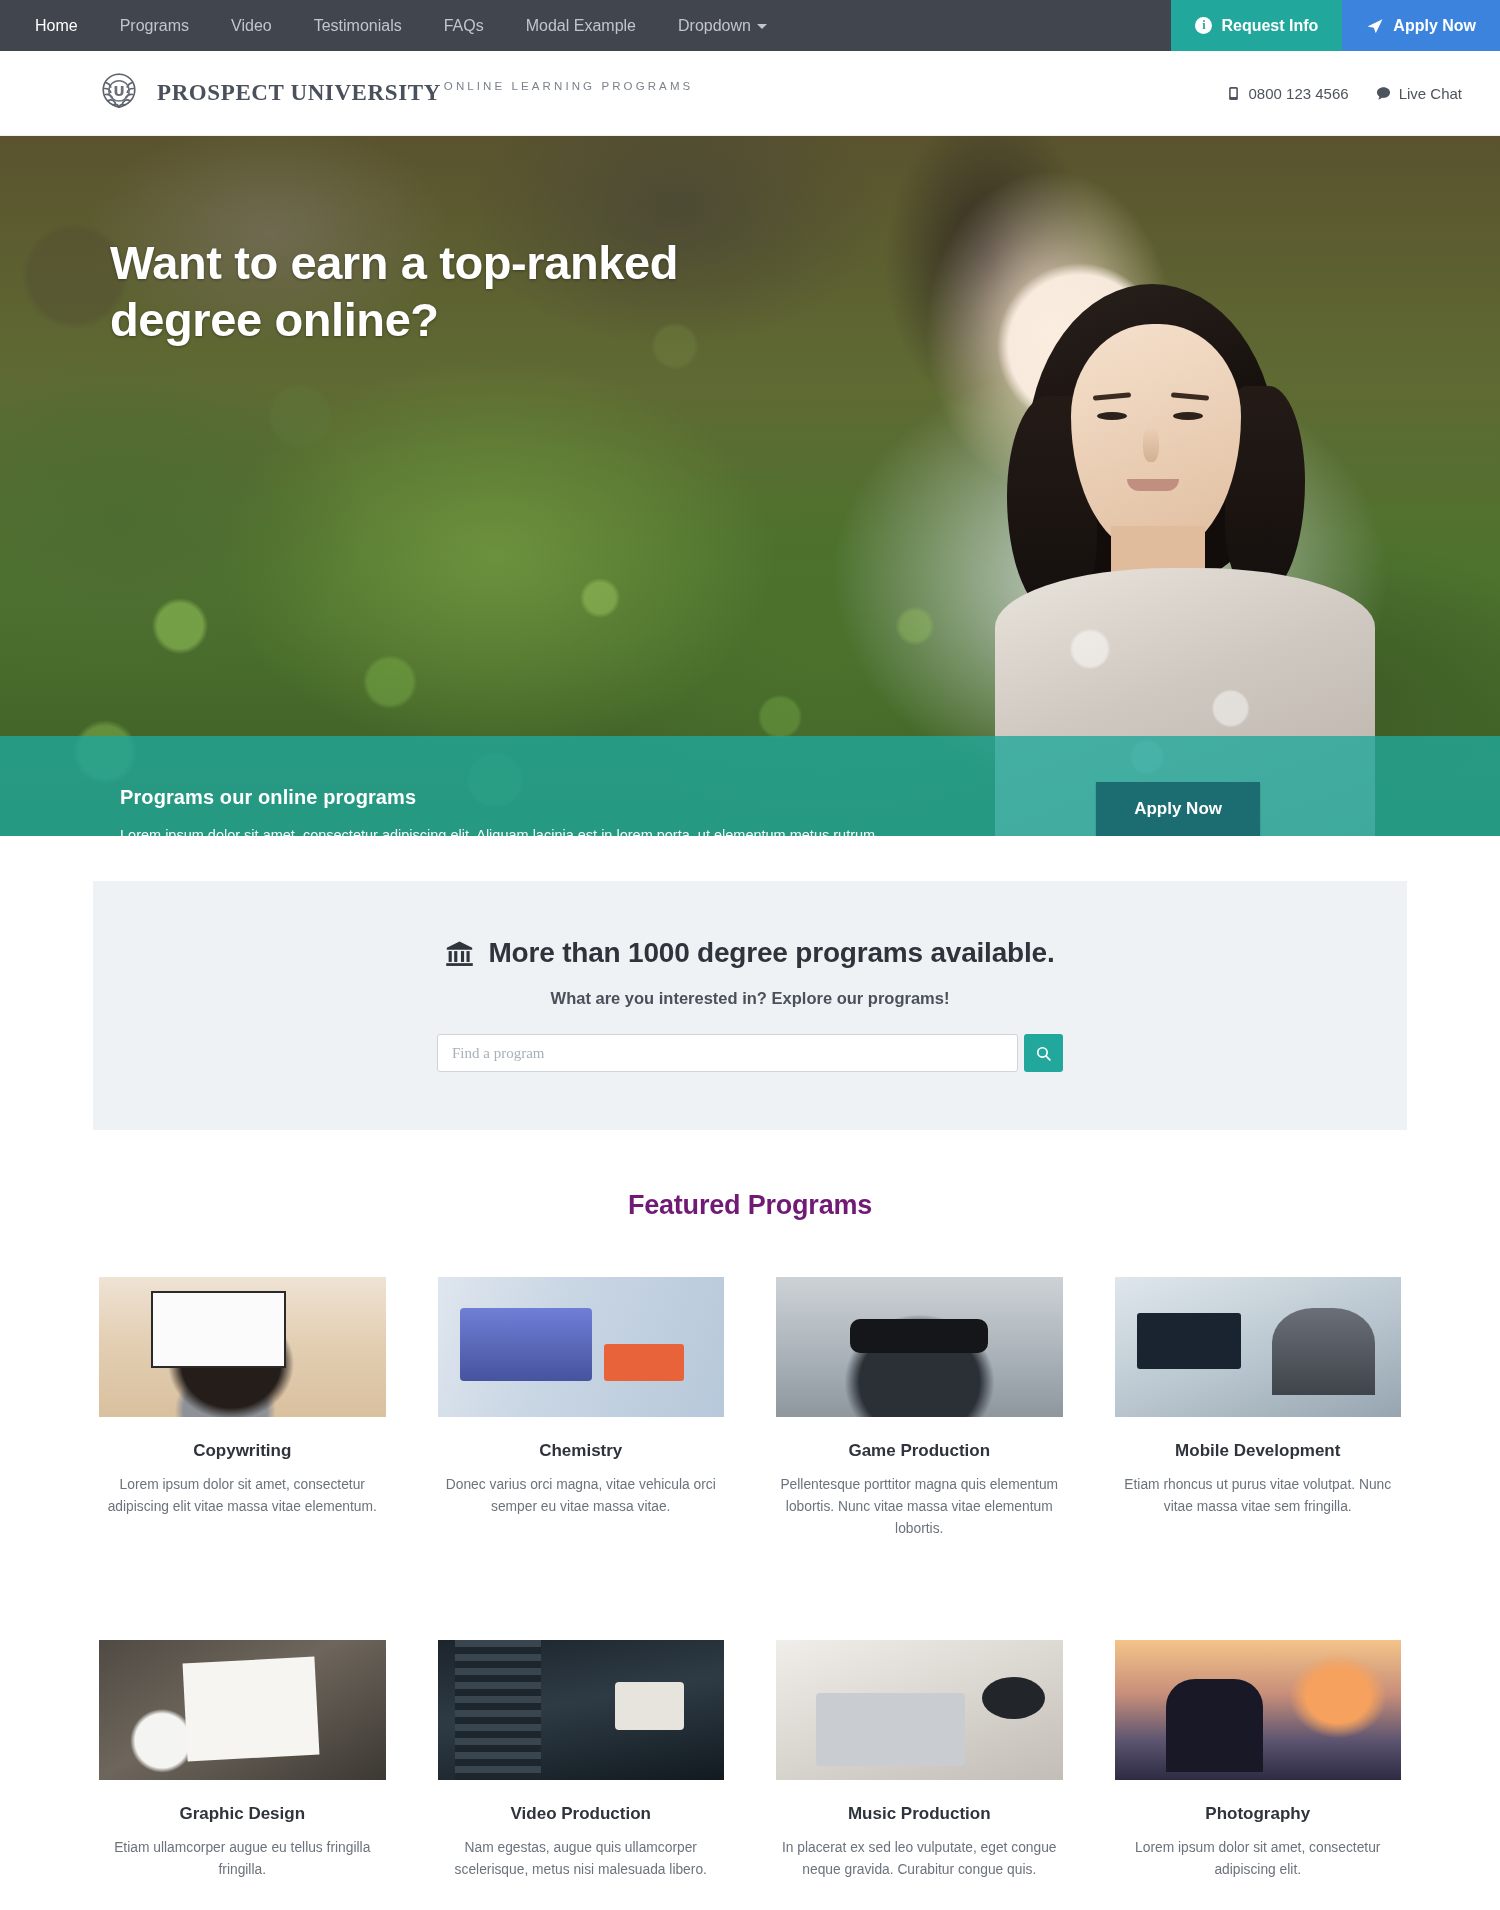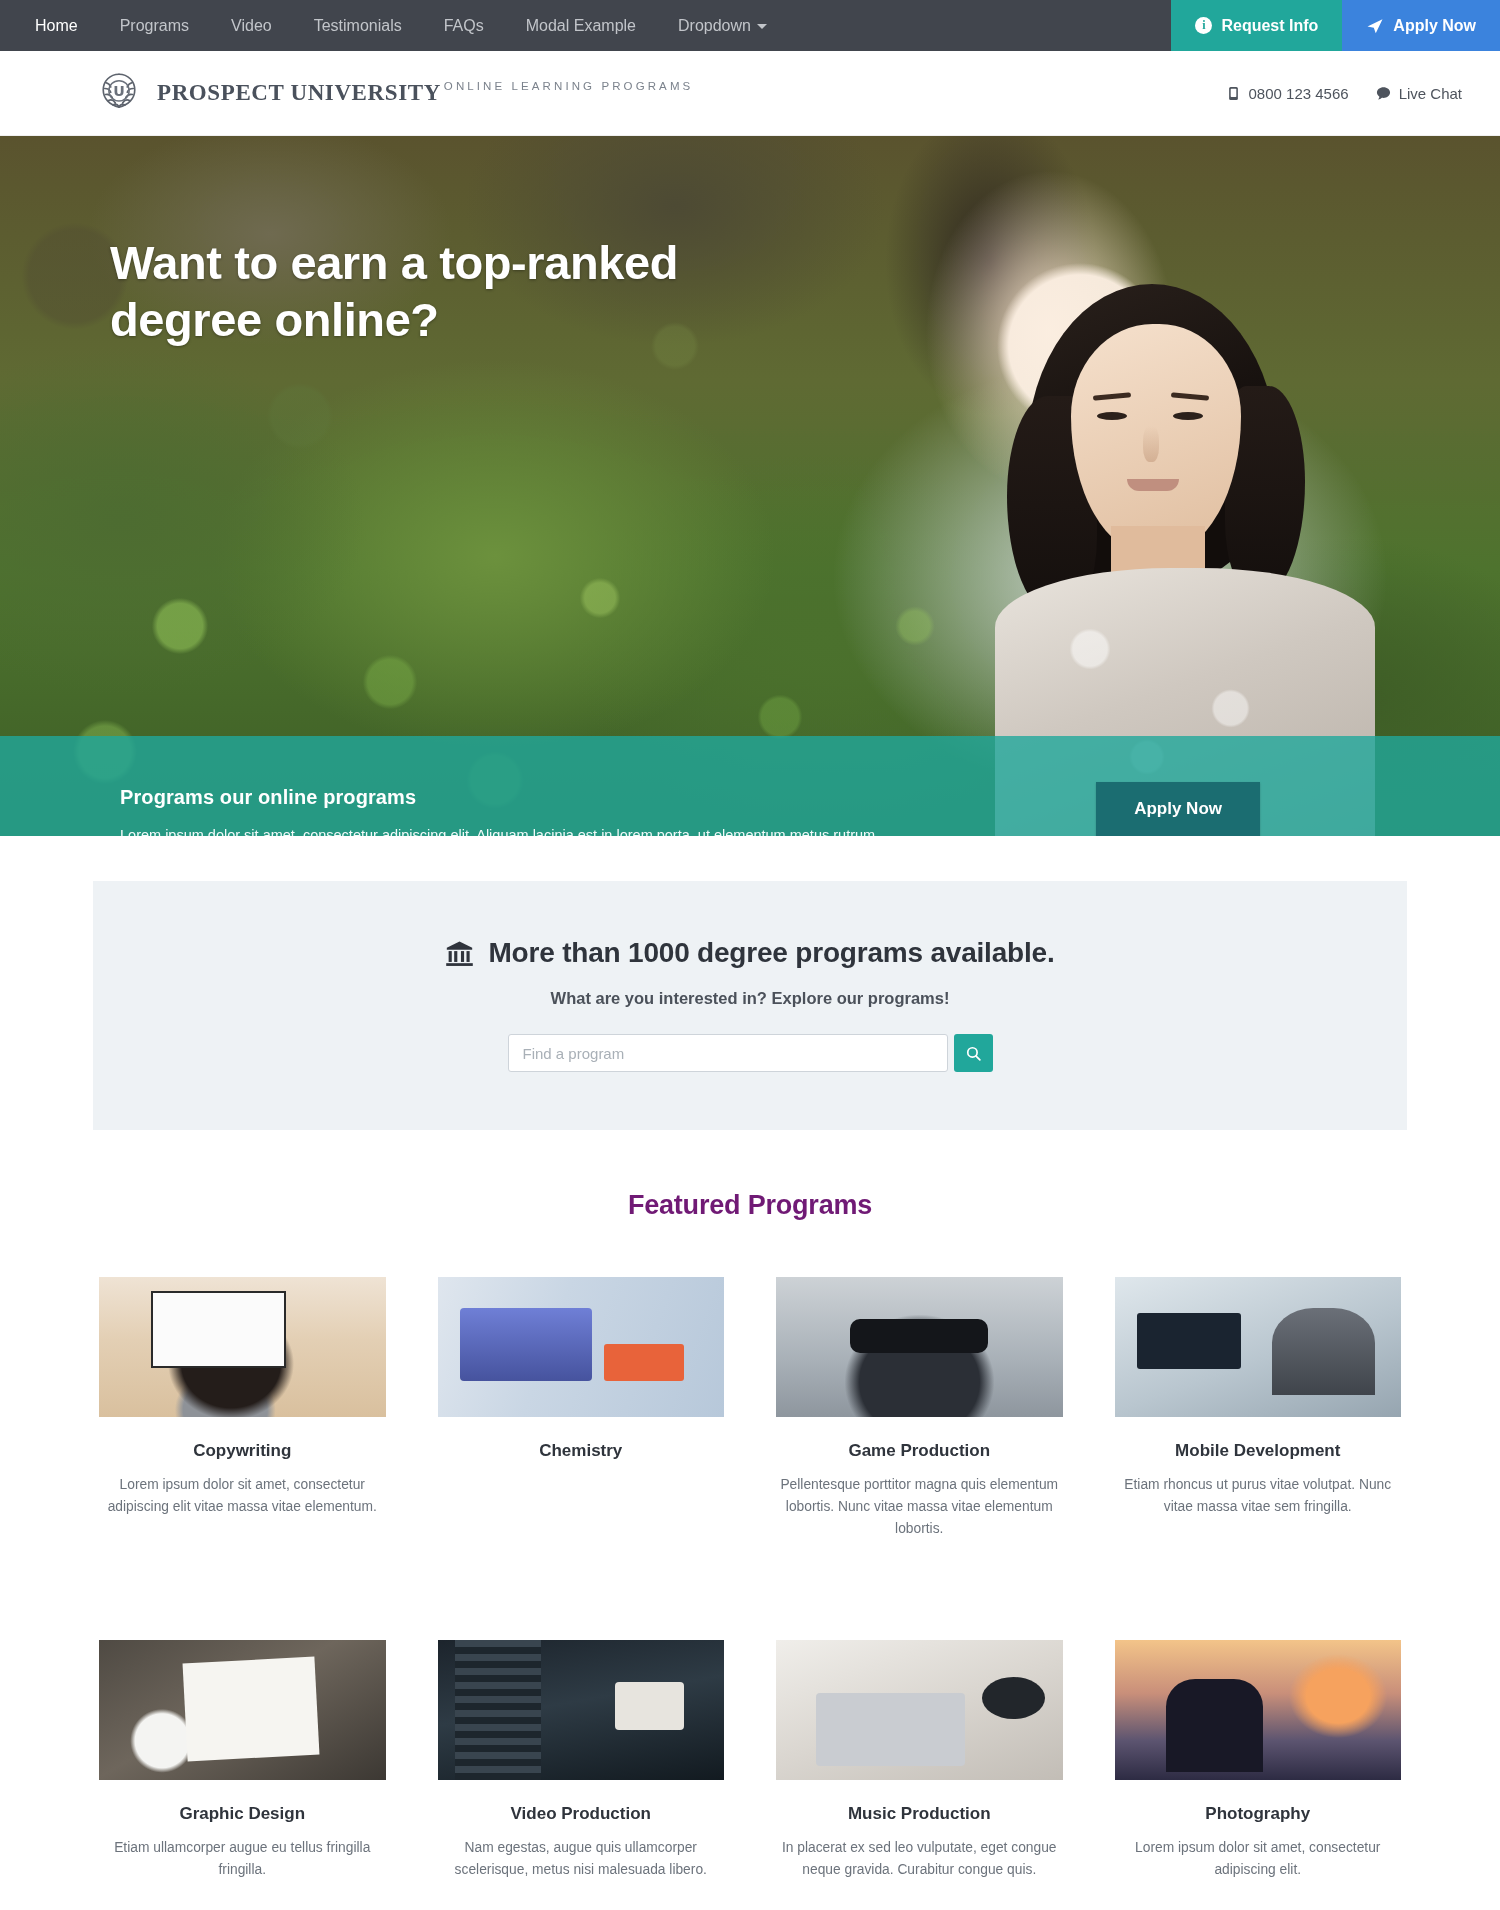--- a/index.html
+++ b/index.html
@@ -270,24 +270,24 @@
   .icon-bank{ width:29px; height:29px; display:block; }
   .search-sub{
     margin-top:20px;
     font-size:16.5px; font-weight:700; color:#4b515a;
   }
   .search-row{
     margin-top:26px;
     display:flex; justify-content:center; align-items:stretch; gap:6px;
   }
   .search-input{
-    width:440px; height:38px;
+    width:581px; height:38px;
     border:1px solid #ced4da; border-radius:3px;
     padding:0 14px; font-size:15px; color:#495057;
-    font-family:Liberation Sans, sans-serif; background:#fff; outline:none;
+    font-family:Liberation Serif, serif; background:#fff; outline:none;
   }
   .search-input::placeholder{ color:#a9b0b7; }
   .search-btn{
     width:39px; height:38px;
     background:#21a79b; border:none; border-radius:3px;
     cursor:pointer; display:flex; align-items:center; justify-content:center;
   }
   .icon-search{ width:17px;height:17px; display:block; }
 
   
@@ -553,20 +553,21 @@
           <div class="art a-copy"></div>
         </div>
         <div class="card-title">Copywriting</div>
         <div class="card-desc">Lorem ipsum dolor sit amet, consectetur adipiscing elit vitae massa vitae elementum.</div>
       </div>
       <div class="card">
         <div class="card-img">
           <div class="art a-chem"></div>
         </div>
         <div class="card-title">Chemistry</div>
+        <div class="card-desc">Donec varius orci magna, vitae vehicula orci semper eu vitae massa vitae.</div>
       </div>
       <div class="card">
         <div class="card-img">
           <div class="art a-game"></div>
         </div>
         <div class="card-title">Game Production</div>
         <div class="card-desc">Pellentesque porttitor magna quis elementum lobortis. Nunc vitae massa vitae elementum lobortis.</div>
       </div>
       <div class="card">
         <div class="card-img">

